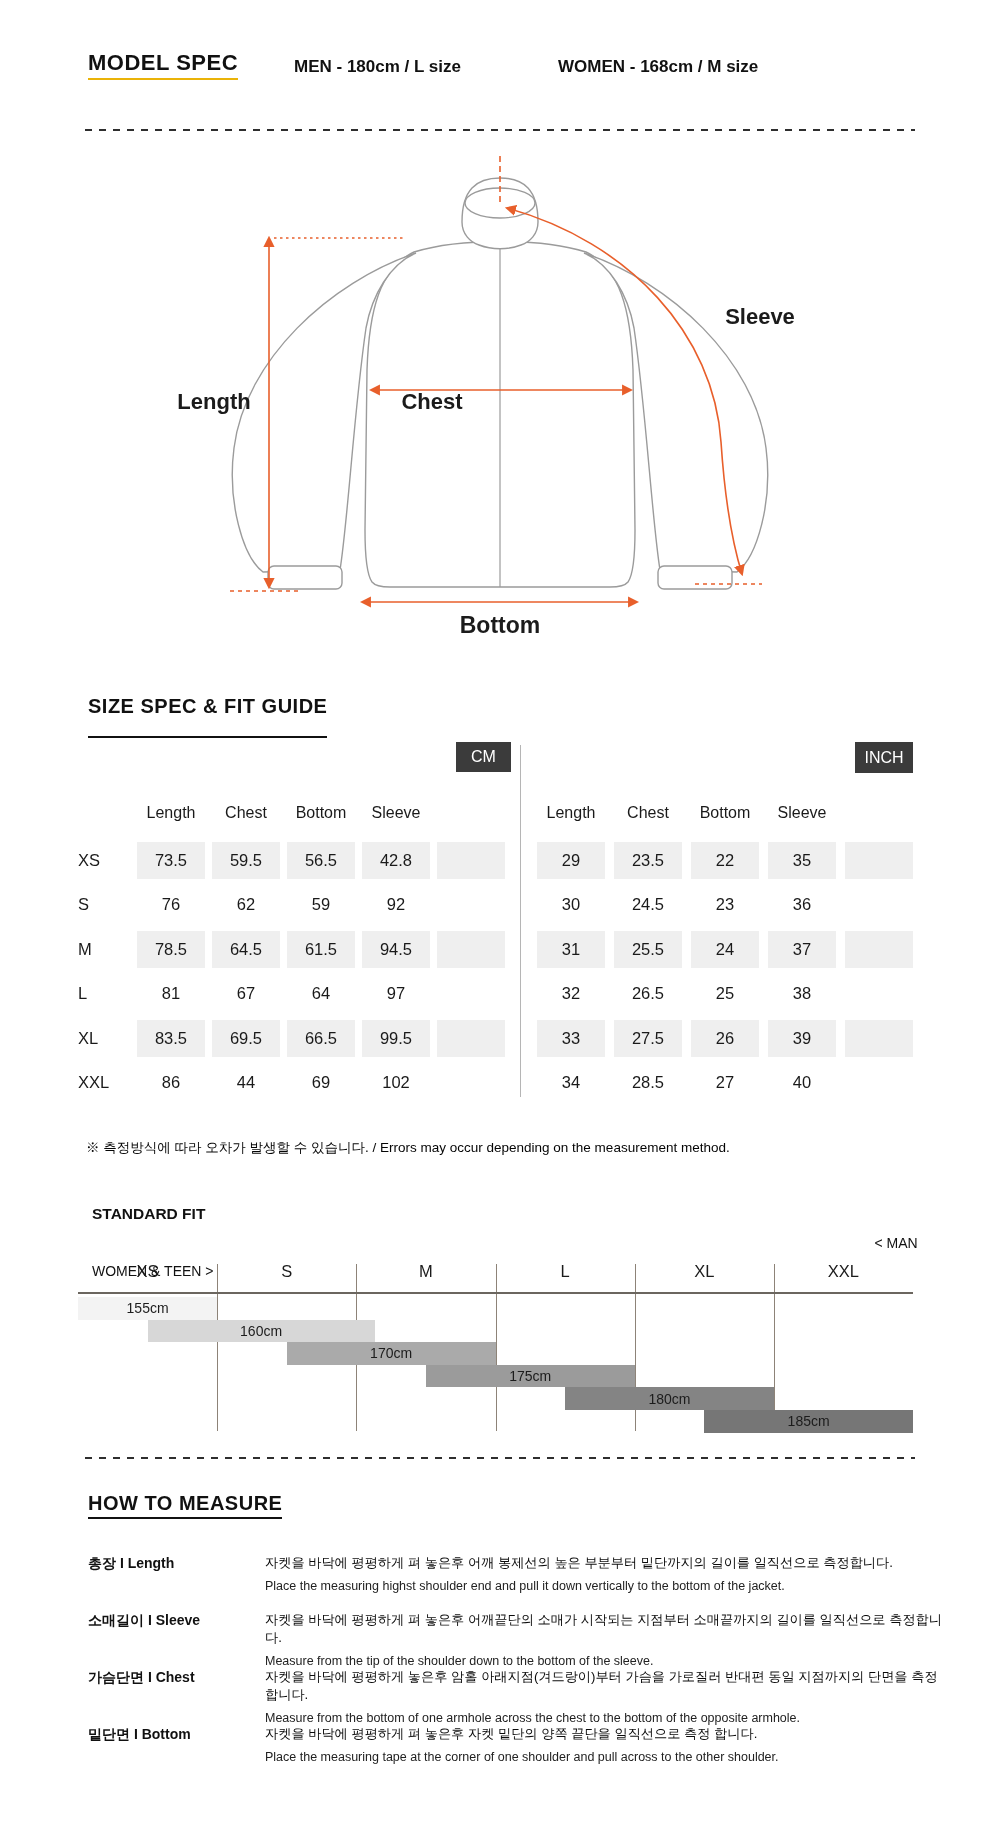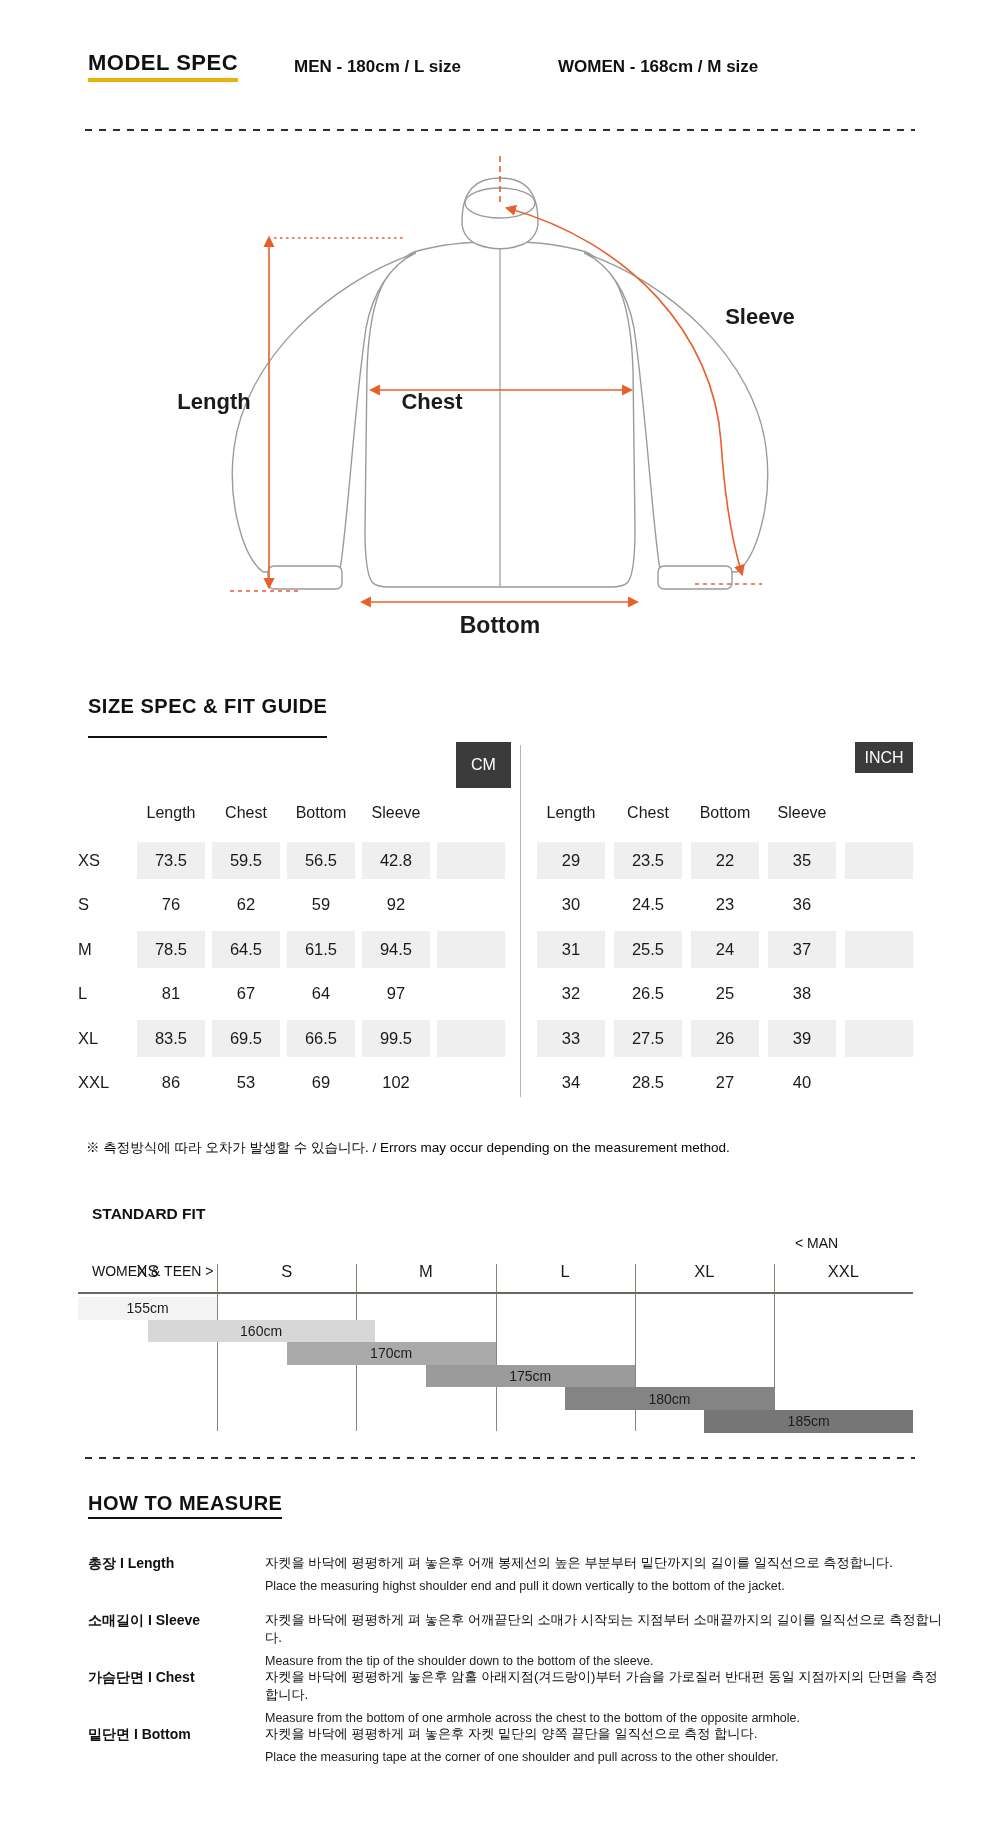--- a/index.html
+++ b/index.html
@@ -1,53 +1,53 @@
 <!DOCTYPE html>
 <html><head>
 <meta charset="utf-8">
 <style>
   html,body{margin:0;padding:0;background:#fff;}
   .page{position:relative;width:1000px;height:1821px;background:#fff;overflow:hidden;
         font-family:"Liberation Sans",sans-serif;color:#111;}
   .abs{position:absolute;}
   
   .model-title{left:88px;top:50px;font-size:22px;font-weight:800;letter-spacing:.5px;
-               border-bottom:4px solid #eab308;padding-bottom:2px;}
+               border-bottom:2px solid #eab308;padding-bottom:2px;}
   .model-men{left:294px;top:57px;font-size:17px;font-weight:700;}
   .model-women{left:558px;top:57px;font-size:17px;font-weight:700;}
   .dashline{height:2px;background:repeating-linear-gradient(90deg,#2e2e2e 0,#2e2e2e 7px,transparent 7px,transparent 14px);}
   .div1{left:85px;top:129px;width:830px;}
   .div2{left:85px;top:1457px;width:830px;}
   
   .jacket{left:150px;top:150px;width:700px;height:480px;}
   .dlabel{font-weight:700;font-size:22px;text-align:center;color:#1b1b1b;}
   .lbl-length{left:155px;top:389px;width:118px;}
   .lbl-chest{left:373px;top:389px;width:118px;}
   .lbl-sleeve{left:701px;top:304px;width:118px;}
   .lbl-bottom{left:440px;top:612px;width:120px;font-size:23px;}
   
   .sizespec-title{left:88px;top:695px;font-size:20px;font-weight:800;letter-spacing:.5px;
                   border-bottom:2.5px solid #111;padding-bottom:18px;}
   .badge{background:#3b3b3b;color:#fff;font-size:16px;display:flex;align-items:center;justify-content:center;}
-  .badge-cm{left:456px;top:742px;width:55px;height:46px;}
+  .badge-cm{left:456px;top:742px;width:55px;height:30px;}
   .badge-inch{left:855px;top:742px;width:58px;height:31px;}
   .vdivider{left:520px;top:745px;width:1px;height:352px;background:#b5b5b5;}
   .spec-table{position:absolute;display:grid;grid-template-rows:50px;grid-auto-rows:44.5px;}
   .cm-table{left:78px;top:788px;grid-template-columns:52px repeat(5,68px);column-gap:7px;}
   .inch-table{left:537px;top:788px;grid-template-columns:repeat(5,68px);column-gap:9px;}
   .spec-table .c{display:flex;align-items:center;justify-content:center;font-size:16.5px;
                  color:#1a1a1a;height:37px;align-self:center;width:100%;}
   .spec-table .hd{font-size:16px;color:#1a1a1a;}
   .spec-table .band{background:#efefef;}
   .spec-table .rl{justify-content:flex-start;}
   .note{left:86px;top:1139px;font-size:13.5px;color:#050505;}
   
   .stdfit-title{left:92px;top:1205px;font-size:15.5px;font-weight:700;}
   .stdfit-left{left:92px;top:1235px;font-size:14px;margin-top:28px;}
-  .stdfit-right{left:795px;top:1235px;width:100px;text-align:left;font-size:14px;}
+  .stdfit-right{left:846px;top:1235px;width:100px;text-align:center;font-size:14px;}
   .fit-chart{left:78px;top:1260px;width:835px;height:175px;}
   .fit-labels{position:absolute;left:0;top:2px;width:835px;display:flex;}
   .fit-size{flex:1;text-align:center;font-size:16.5px;color:#1b1b1b;}
   .tick{position:absolute;top:4px;height:167px;width:1px;background:#8d8378;}
   .fit-rule{position:absolute;left:0;top:32px;width:835px;height:2px;background:#6b665f;}
   .fit-bar{position:absolute;height:22.6px;display:flex;align-items:center;justify-content:center;
            font-size:14px;color:#1c1c1c;}
   
   .howto-title{left:88px;top:1492px;font-size:20px;font-weight:800;letter-spacing:.5px;
                border-bottom:2.5px solid #111;padding-bottom:2px;}
@@ -139,21 +139,21 @@
       <div class="c">97</div>
       <div class="c"></div>
       <div class="c rl">XL</div>
       <div class="c band">83.5</div>
       <div class="c band">69.5</div>
       <div class="c band">66.5</div>
       <div class="c band">99.5</div>
       <div class="c band"></div>
       <div class="c rl">XXL</div>
       <div class="c">86</div>
-      <div class="c">53</div>
+      <div class="c">44</div>
       <div class="c">69</div>
       <div class="c">102</div>
       <div class="c"></div>
     </div>
   <div class="spec-table inch-table">
       <div class="c hd">Length</div>
       <div class="c hd">Chest</div>
       <div class="c hd">Bottom</div>
       <div class="c hd">Sleeve</div>
       <div class="c hd"></div>

